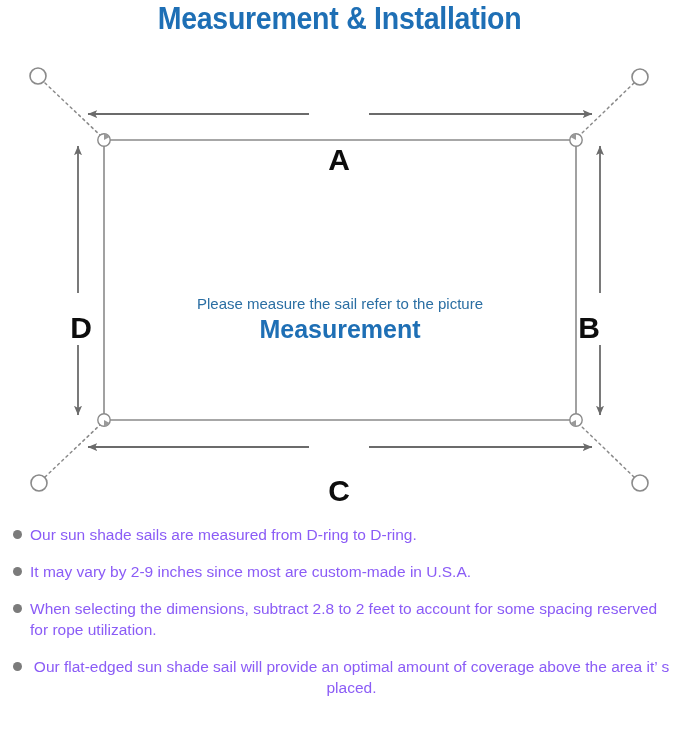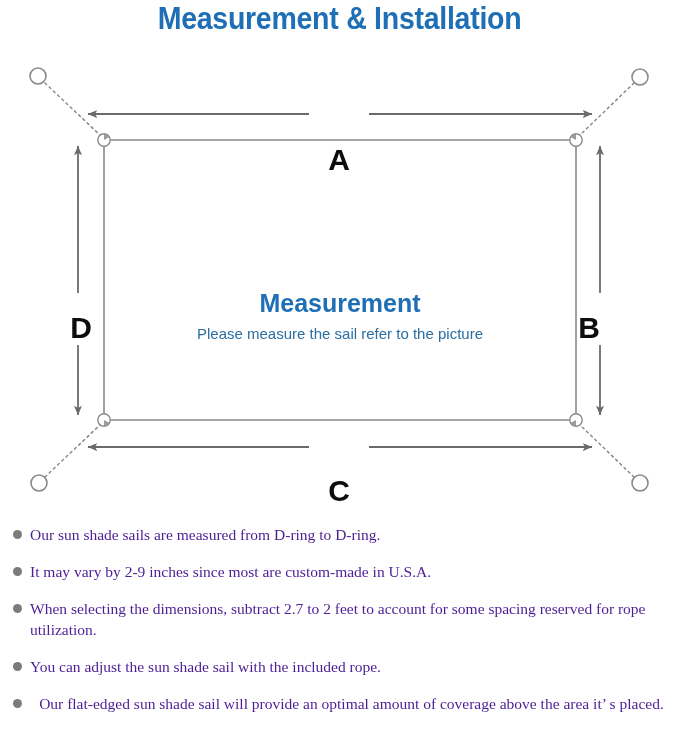--- a/index.html
+++ b/index.html
@@ -93,24 +93,24 @@
     position: absolute;
     left: 0;
     top: 524px;
     width: 679px;
   }
   .note-item {
     position: relative;
     padding-left: 30px;
     padding-right: 6px;
     margin-bottom: 16px;
-    font-family: Liberation Serif, serif;
+    font-family: Liberation Sans, sans-serif;
     font-size: 15.5px;
     line-height: 21px;
-    color: #4c1d95;
+    color: #8b5cf6;
   }
   .note-item:last-child { margin-bottom: 0; text-align: center; }
   .note-bullet {
     position: absolute;
     left: 13px;
     top: 6px;
     width: 9px;
     height: 9px;
     border-radius: 50%;
     background: #7b7b7b;
@@ -185,45 +185,41 @@
       <line x1="600" y1="297" x2="600" y2="367" marker-end="url(#ah)"></line>
     </g>
   </svg>
 
   <div class="dim-label" id="label-a">A</div>
   <div class="dim-label" id="label-b">B</div>
   <div class="dim-label" id="label-c">C</div>
   <div class="dim-label" id="label-d">D</div>
 
   <div id="center-text">
+    <div id="center-sub">Please measure the sail refer to the picture</div>
     <div id="center-heading">Measurement</div>
-    <div id="center-sub">Please measure the sail refer to the picture</div>
   </div>
 </div>
 
 <div id="notes">
 
   <div class="note-item">
     <span class="note-bullet"></span>
     <span class="note-text">Our sun shade sails are measured from D-ring to D-ring.</span>
   </div>
 
   <div class="note-item">
     <span class="note-bullet"></span>
     <span class="note-text">It may vary by 2-9 inches since most are custom-made in U.S.A.</span>
   </div>
 
   <div class="note-item">
     <span class="note-bullet"></span>
-    <span class="note-text">When selecting the dimensions, subtract 2.7 to 2 feet to account for some spacing reserved for rope utilization.</span>
-  </div>
-
-  <div class="note-item">
-    <span class="note-bullet"></span>
-    <span class="note-text">You can adjust the sun shade sail with the included rope.</span>
-  </div>
+    <span class="note-text">When selecting the dimensions, subtract 2.8 to 2 feet to account for some spacing reserved for rope utilization.</span>
+  </div>
+
 
   <div class="note-item">
     <span class="note-bullet"></span>
     <span class="note-text">Our flat-edged sun shade sail will provide an optimal amount of coverage above the area it’ s placed.</span>
   </div>
 
 </div>
 
 </body></html>

